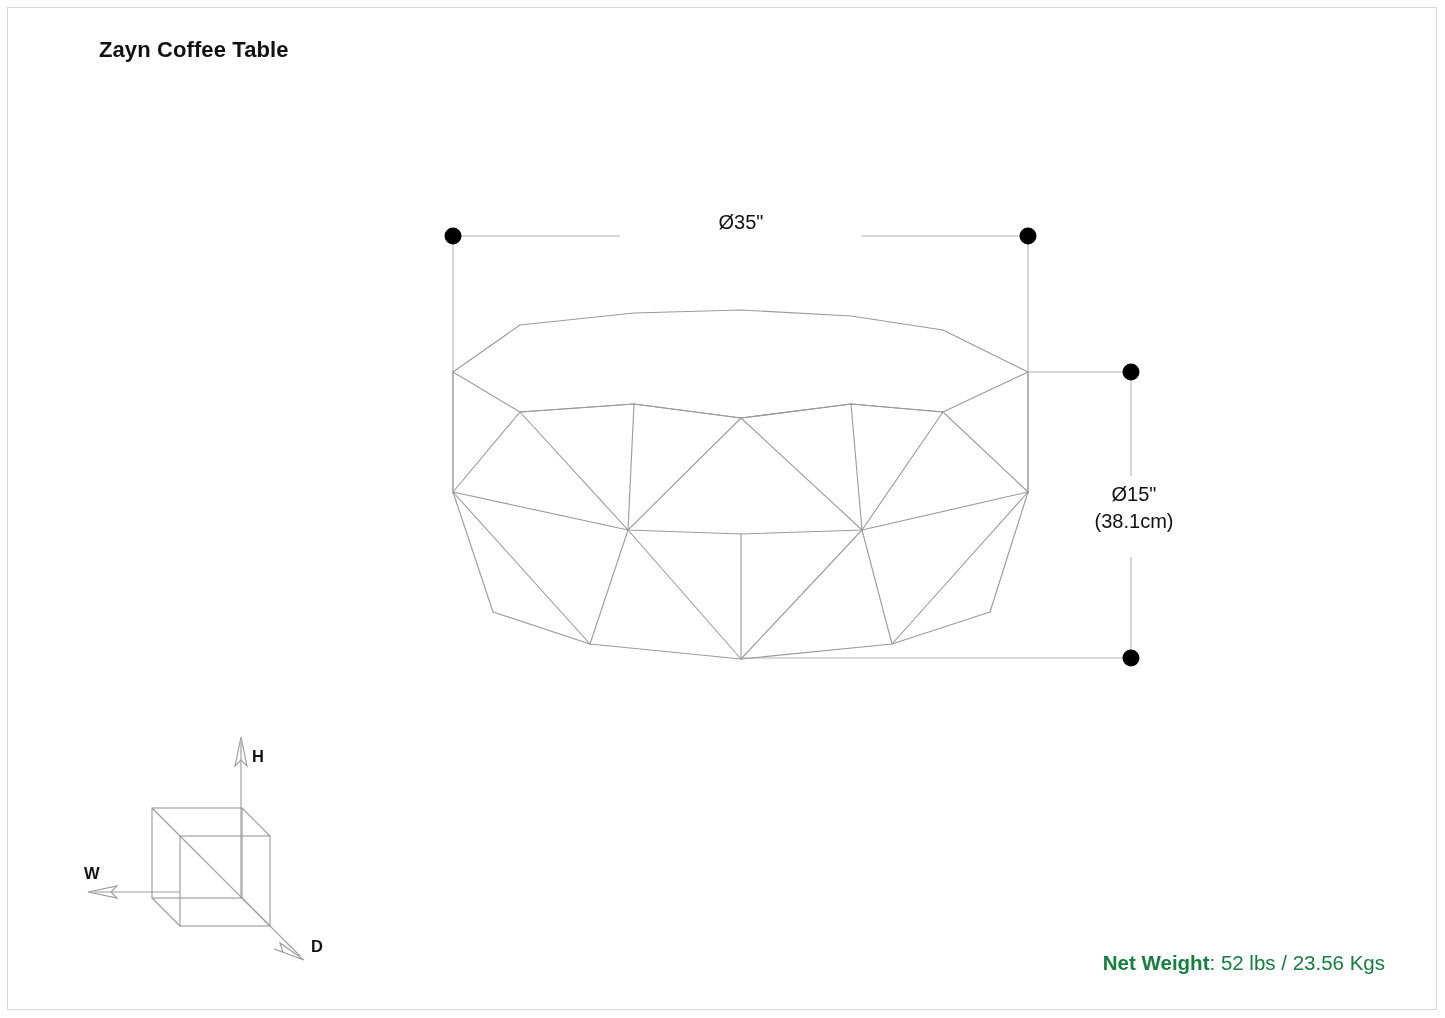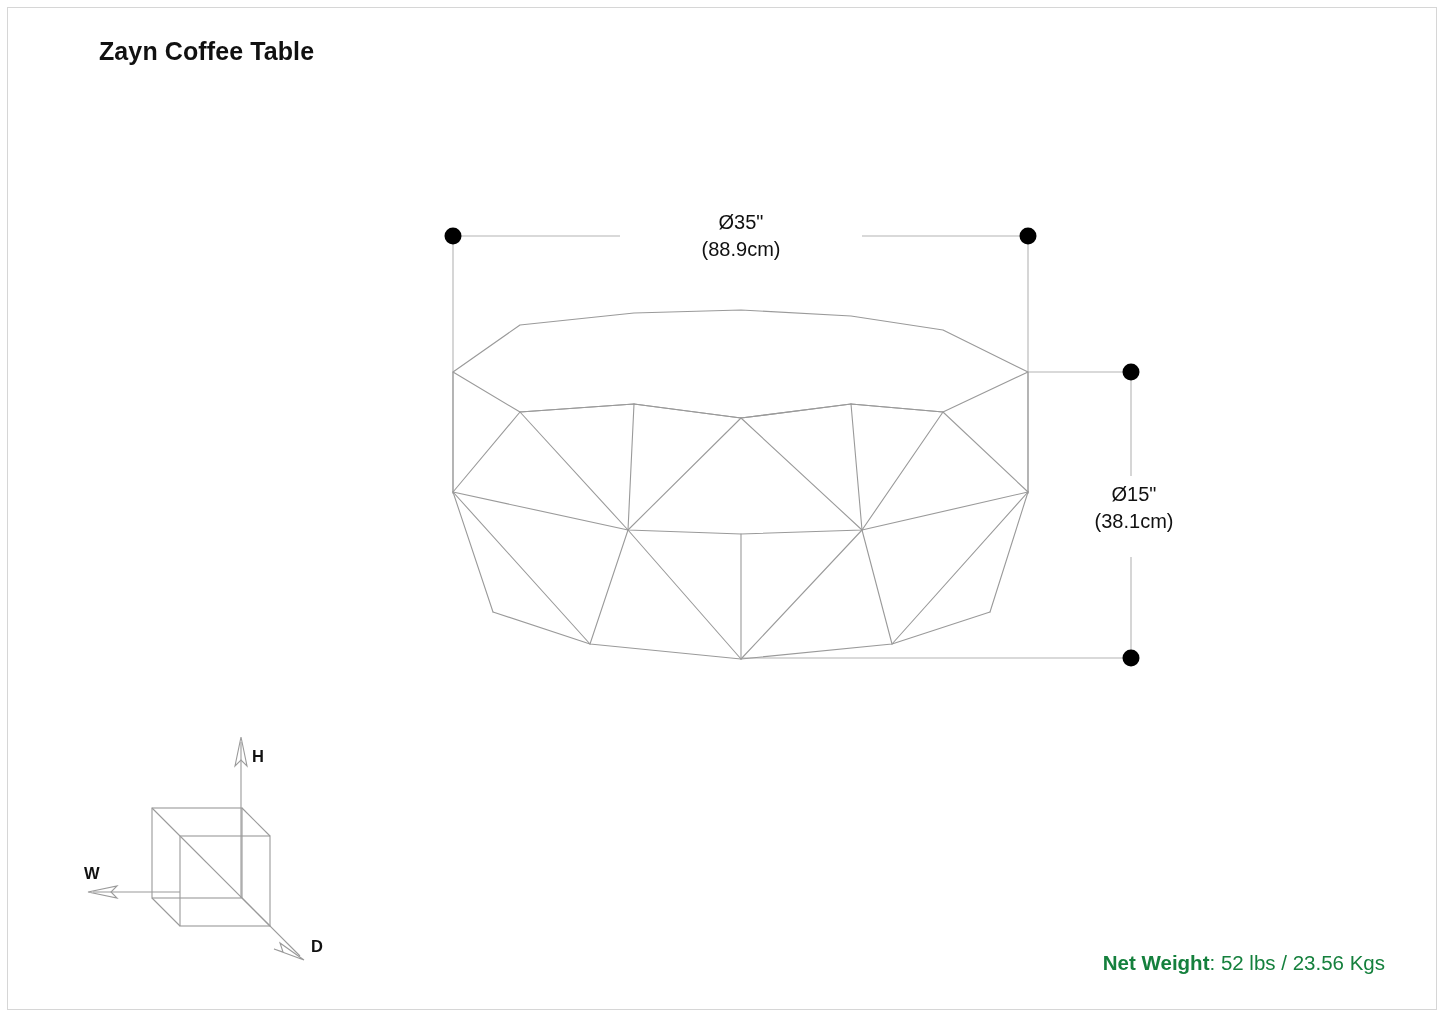--- a/index.html
+++ b/index.html
@@ -26,21 +26,21 @@
     width: 1430px;
     height: 1003px;
     border: 1px solid #d6d6d6;
     box-sizing: border-box;
     pointer-events: none;
   }
   #product-title {
     position: absolute;
     left: 99px;
     top: 37px;
-    font-size: 25px;
+    font-size: 22px;
     font-weight: bold;
     letter-spacing: 0.1px;
     color: #111111;
     white-space: nowrap;
   }
   #net-weight {
     position: absolute;
     right: 60px;
     top: 951px;
     font-size: 20.5px;
@@ -182,21 +182,20 @@
       <line x1="180" y1="892" x2="93" y2="892"></line>
       <polygon points="88,892 117,886 111,892 117,898"></polygon>
 
       <line x1="180" y1="836" x2="300" y2="956"></line>
       <polygon points="304,960 280,943 283,952 274,949"></polygon>
     </g>
   </svg>
 
   <div class="dim-text" id="dim-width-text">
     <div>Ø35"</div>
-    <div>(88.9cm)</div>
   </div>
 
   <div class="dim-text" id="dim-height-text">
     <div>Ø15"</div>
     <div>(38.1cm)</div>
   </div>
 
   <div class="axis-label" id="axis-label-h">H</div>
   <div class="axis-label" id="axis-label-w">W</div>
   <div class="axis-label" id="axis-label-d">D</div>

